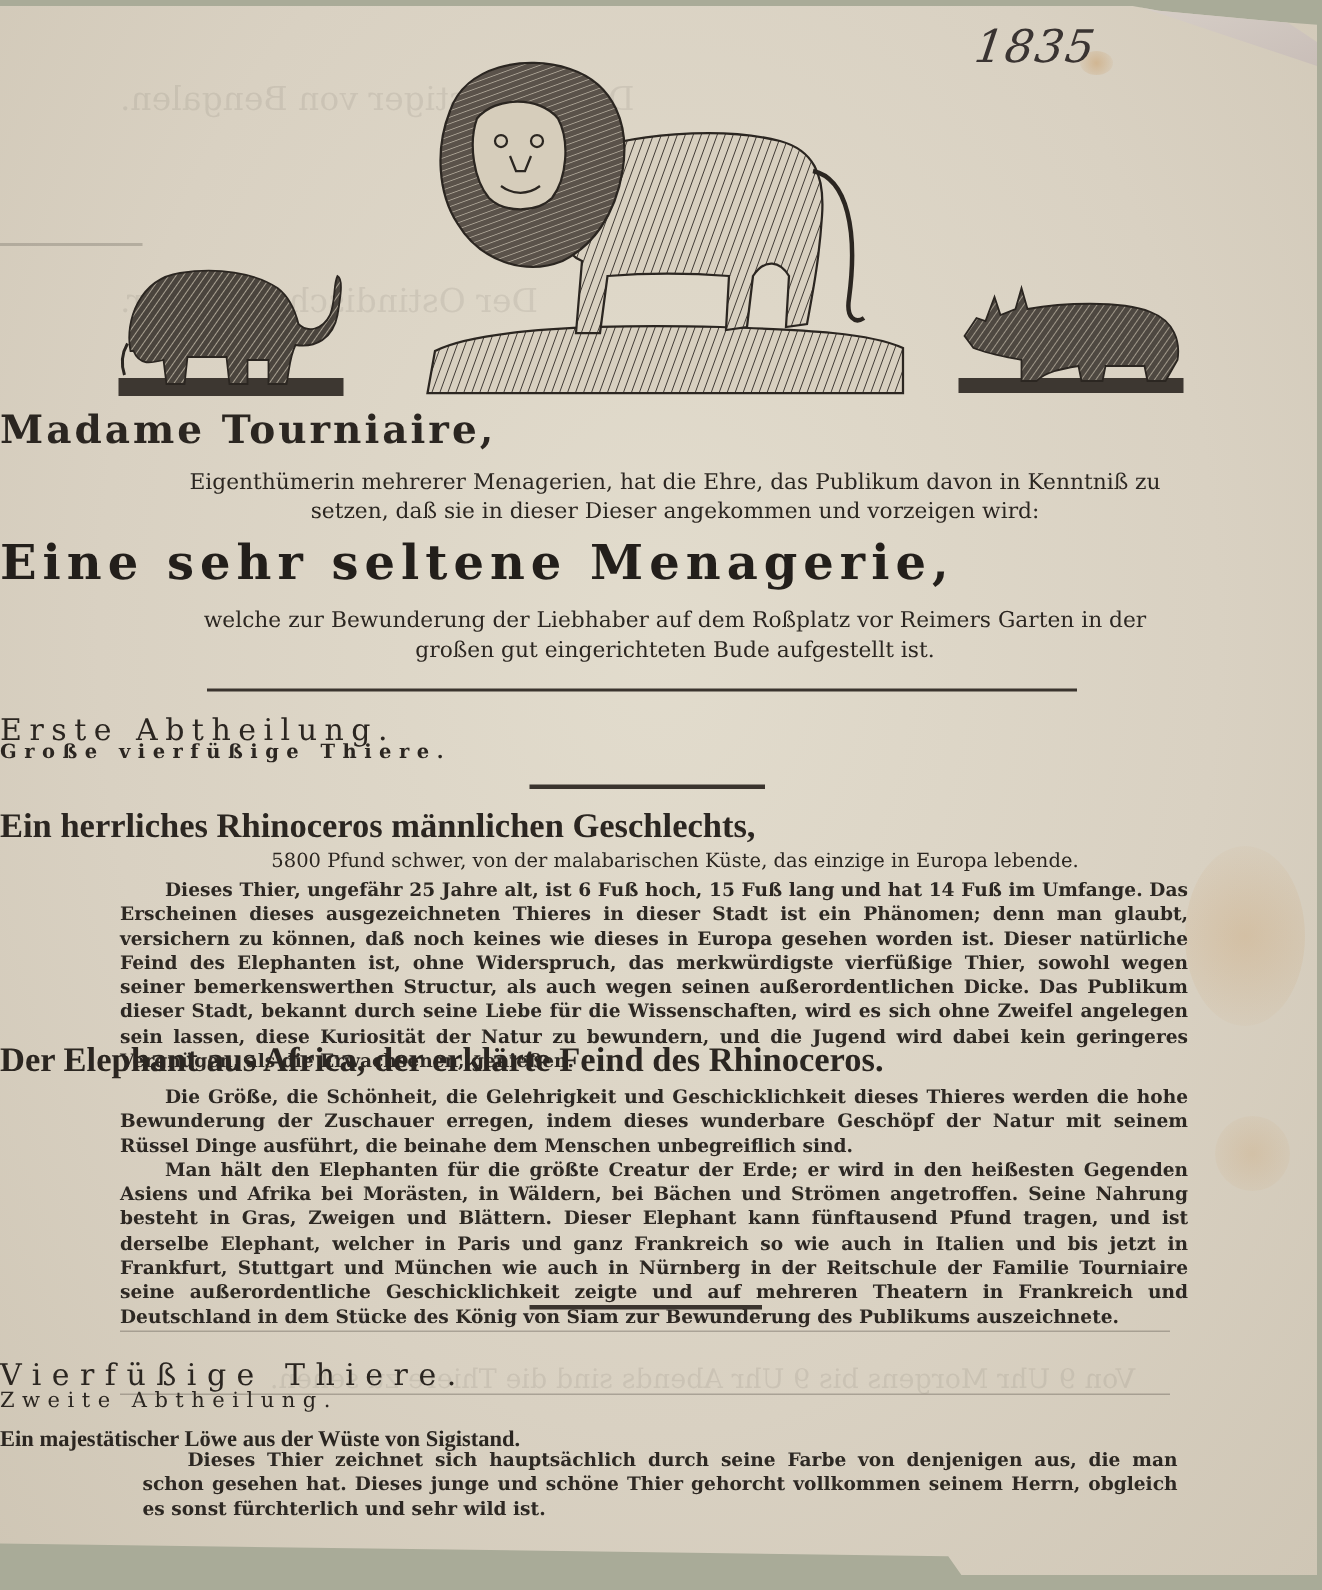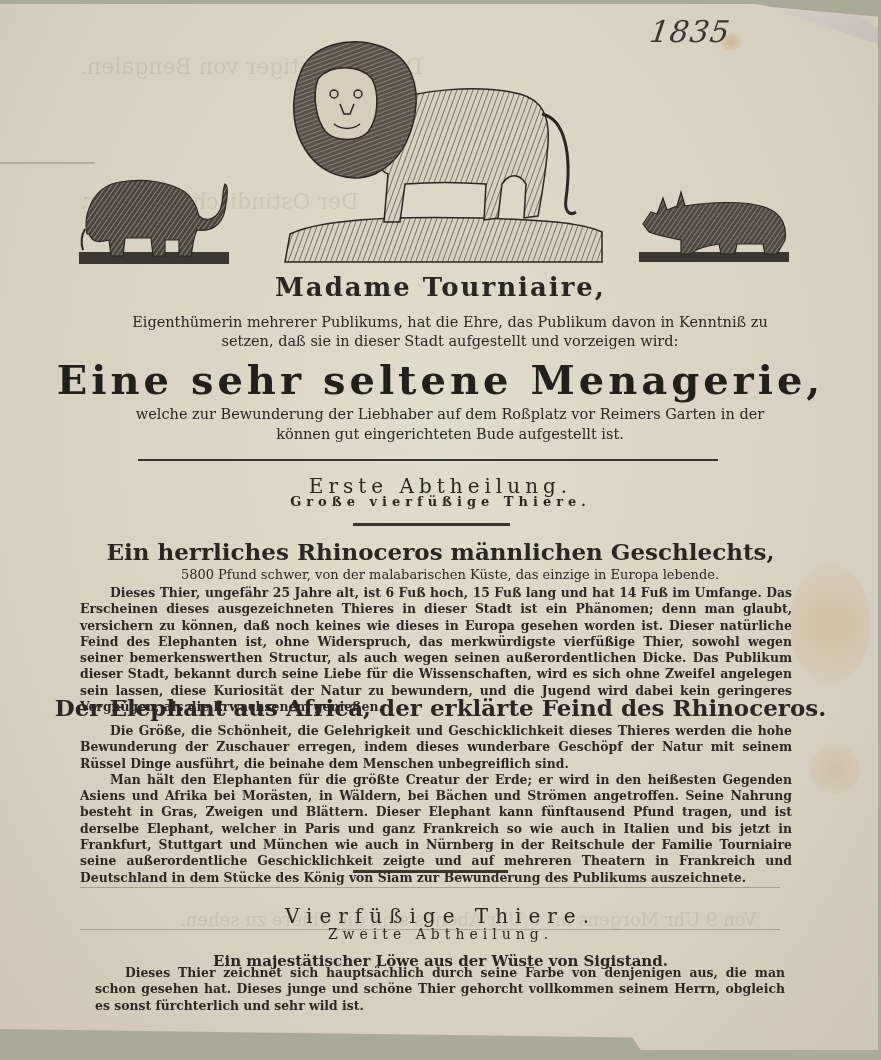--- a/index.html
+++ b/index.html
@@ -22,30 +22,30 @@
     background:linear-gradient(160deg, #d7cfc9 0%, #c7bcb8 100%);
     clip-path: polygon(0 0, 70% 0, 100% 60%, 100% 100%, 55% 55%);
     opacity:.85;
   }
   .stain { position:absolute; border-radius:50%; background:radial-gradient(circle, rgba(200,150,90,.45), rgba(200,150,90,0)); }
   .year {
     position:absolute; left:650px; top:10px; font-family:"DejaVu Serif", serif; font-style:italic;
     font-size:30px; color:#3a3432; letter-spacing:1px; transform:skewX(-8deg);
   }
   .woodcut { position:absolute; }
-  .center { position:absolute; left:0; width:881px; text-align:center; }
+  .center { position:absolute; left:0; width:881px; }
   .title1 { top:268px; font-size:26px; font-weight:bold; letter-spacing:2px; font-family:"DejaVu Serif", serif; }
   .line { position:absolute; left:80px; width:740px; font-size:14.5px; text-align:center; white-space:nowrap; }
   .big {
-    top:352px; font-size:40px; font-weight:bold; font-family:"DejaVu Serif", serif;
+    top:352px; font-size:32px; font-weight:bold; font-family:"DejaVu Serif", serif;
     letter-spacing:4px; color:#231f1b;
   }
   .rule { position:absolute; height:2px; background:#3a342e; }
   .spaced { letter-spacing:5px; }
-  .h2 { font-size:23px; font-weight:bold; }
+  .h2 { font-size:23px; font-weight:bold;font-family:Liberation Serif, serif; }
   .body {
     position:absolute; left:80px; width:712px; font-size:12.4px; line-height:16.3px;
     text-align:justify; color:#2d2823;font-weight:bold;
   }
   .body p { margin:0; text-indent:30px; }
   .ghost {
     position:absolute; color:#2b2621; opacity:.08; font-size:13px; transform:scaleX(-1);
     white-space:nowrap;
   }
 </style>
@@ -111,27 +111,27 @@
         <rect width="4" height="4" fill="#4e4841"></rect>
         <line x1="0" y1="0" x2="0" y2="4" stroke="#c9c0ae" stroke-width="0.9"></line>
       </pattern>
     </defs>
     <rect x="2" y="68" width="150" height="10" fill="#3d3731"></rect>
     <path d="M6,40 L14,28 L20,30 L26,14 L30,26 L40,22 L44,8 L48,22 C70,18 110,16 130,24 C146,30 150,44 148,56 L140,70 L128,70 L126,60 L100,60 L98,70 L84,70 L82,60 C70,62 60,64 54,70 L44,70 L44,56 C34,54 22,52 12,48 Z" fill="url(#hatch4)" stroke="#2b2621" stroke-width="1.2"></path>
   </svg>
 
   <div class="center title1">Madame Tourniaire,</div>
 
-  <div class="line" style="top:310px">Eigenthümerin mehrerer Publikums, hat die Ehre, das Publikum davon in Kenntniß zu</div>
-  <div class="line" style="top:329px">setzen, daß sie in dieser Stadt aufgestellt und vorzeigen wird:</div>
+  <div class="line" style="top:310px">Eigenthümerin mehrerer Menagerien, hat die Ehre, das Publikum davon in Kenntniß zu</div>
+  <div class="line" style="top:329px">setzen, daß sie in dieser Dieser angekommen und vorzeigen wird:</div>
 
   <div class="center big">Eine sehr seltene Menagerie,</div>
 
   <div class="line" style="top:402px">welche zur Bewunderung der Liebhaber auf dem Roßplatz vor Reimers Garten in der</div>
-  <div class="line" style="top:422px">können gut eingerichteten Bude aufgestellt ist.</div>
+  <div class="line" style="top:422px">großen gut eingerichteten Bude aufgestellt ist.</div>
 
   <div class="rule" style="left:138px;top:455px;width:580px;height:1.5px"></div>
 
   <div class="center spaced" style="top:470px;font-size:20px">Erste Abtheilung.</div>
   <div class="center spaced" style="top:490px;font-size:13px;font-weight:bold">Große vierfüßige Thiere.</div>
 
   <div class="rule" style="left:353px;top:519px;width:157px;height:3px"></div>
 
   <div class="center h2" style="top:534px">Ein herrliches Rhinoceros männlichen Geschlechts,</div>
   <div class="line" style="top:563px;font-size:13px">5800 Pfund schwer, von der malabarischen Küste, das einzige in Europa lebende.</div>

